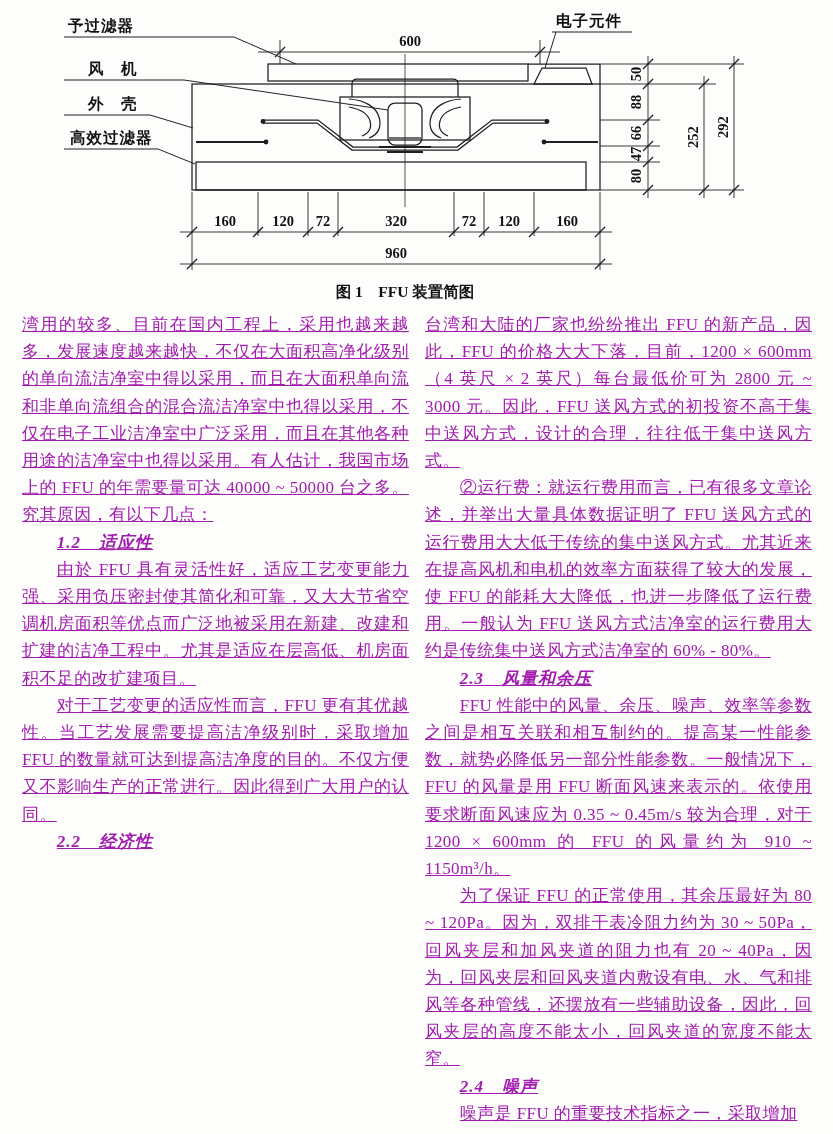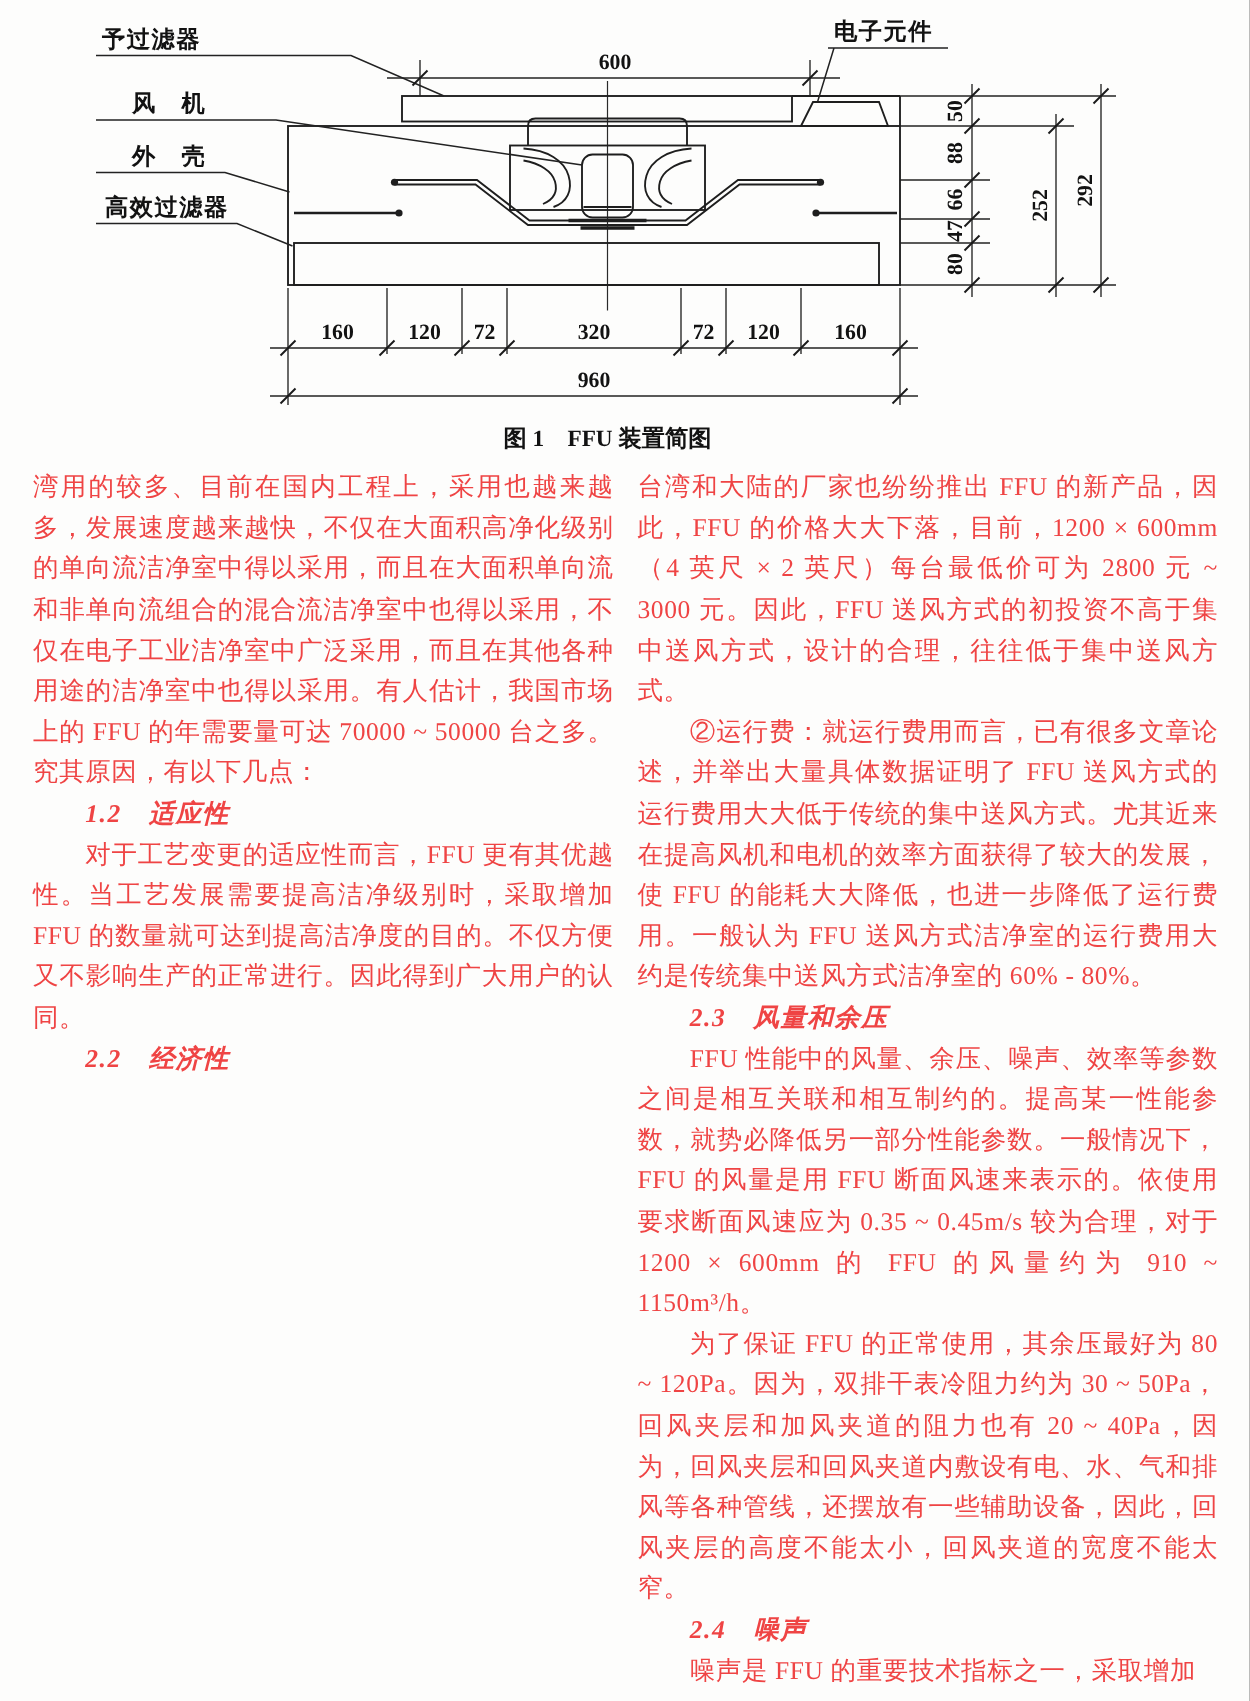--- a/index.html
+++ b/index.html
@@ -1,20 +1,21 @@
 <!DOCTYPE html>
 <html><head>
 <meta charset="utf-8">
 <style>
   * { margin:0; padding:0; box-sizing:border-box; }
   html,body { background:#888; }
   .page {
     position:relative; width:833px; height:1134px; margin:0 auto;
-    background:#fdfdfc; overflow:hidden; color:#ef4444;
+    background:#fdfdfc; overflow:hidden; color:#a21caf;
     font-family:"Liberation Serif","DejaVu Serif",serif;
+    text-decoration:underline;
   }
   .figure-wrap { position:relative; width:833px; height:307px; }
   svg text { fill:#121212; }
   .dwg { stroke:#1e1e1e; stroke-width:1.25; fill:none; }
   .thin { stroke:#2a2a2a; stroke-width:0.8; fill:none; }
   .leader { stroke:#222; stroke-width:1; fill:none; }
   .dimline { stroke:#222; stroke-width:0.9; fill:none; }
   .dimnum { font-family:"Liberation Serif","DejaVu Serif",serif; font-weight:700; font-size:14.5px; }
   .biglbl { font-family:"Liberation Serif","DejaVu Serif",serif; font-weight:700; font-size:15.5px; letter-spacing:1px; }
   .capt { font-family:"Liberation Serif","DejaVu Serif",serif; font-weight:700; font-size:15.5px; }
@@ -179,22 +180,23 @@
           <use href="#tk" transform="translate(600,264)"></use>
         <text class="dimnum" x="396" y="258" text-anchor="middle">960</text>
       </g>
 
       <text class="capt" x="405" y="297" text-anchor="middle">图 1　FFU 装置简图</text>
     </svg>
   </div>
 
   <div class="body-text">
     <div class="col">
-      <p>湾用的较多、目前在国内工程上，采用也越来越多，发展速度越来越快，不仅在大面积高净化级别的单向流洁净室中得以采用，而且在大面积单向流和非单向流组合的混合流洁净室中也得以采用，不仅在电子工业洁净室中广泛采用，而且在其他各种用途的洁净室中也得以采用。有人估计，我国市场上的 FFU 的年需要量可达 70000 ~ 50000 台之多。究其原因，有以下几点：</p>
+      <p>湾用的较多、目前在国内工程上，采用也越来越多，发展速度越来越快，不仅在大面积高净化级别的单向流洁净室中得以采用，而且在大面积单向流和非单向流组合的混合流洁净室中也得以采用，不仅在电子工业洁净室中广泛采用，而且在其他各种用途的洁净室中也得以采用。有人估计，我国市场上的 FFU 的年需要量可达 40000 ~ 50000 台之多。究其原因，有以下几点：</p>
       <p class="heading">1.2　适应性</p>
+      <p class="indent">由於 FFU 具有灵活性好，适应工艺变更能力强、采用负压密封使其简化和可靠，又大大节省空调机房面积等优点而广泛地被采用在新建、改建和扩建的洁净工程中。尤其是适应在层高低、机房面积不足的改扩建项目。</p>
       <p class="indent">对于工艺变更的适应性而言，FFU 更有其优越性。当工艺发展需要提高洁净级别时，采取增加 FFU 的数量就可达到提高洁净度的目的。不仅方便又不影响生产的正常进行。因此得到广大用户的认同。</p>
       <p class="heading">2.2　经济性</p>
     </div>
     <div class="col">
       <p>台湾和大陆的厂家也纷纷推出 FFU 的新产品，因此，FFU 的价格大大下落，目前，1200 × 600mm（4 英尺 × 2 英尺）每台最低价可为 2800 元 ~ 3000 元。因此，FFU 送风方式的初投资不高于集中送风方式，设计的合理，往往低于集中送风方式。</p>
       <p class="indent">②运行费：就运行费用而言，已有很多文章论述，并举出大量具体数据证明了 FFU 送风方式的运行费用大大低于传统的集中送风方式。尤其近来在提高风机和电机的效率方面获得了较大的发展，使 FFU 的能耗大大降低，也进一步降低了运行费用。一般认为 FFU 送风方式洁净室的运行费用大约是传统集中送风方式洁净室的 60% - 80%。</p>
       <p class="heading">2.3　风量和余压</p>
       <p class="indent">FFU 性能中的风量、余压、噪声、效率等参数之间是相互关联和相互制约的。提高某一性能参数，就势必降低另一部分性能参数。一般情况下，FFU 的风量是用 FFU 断面风速来表示的。依使用要求断面风速应为 0.35 ~ 0.45m/s 较为合理，对于 1200 × 600mm 的 FFU 的风量约为 910 ~ 1150m³/h。</p>
       <p class="indent">为了保证 FFU 的正常使用，其余压最好为 80 ~ 120Pa。因为，双排干表冷阻力约为 30 ~ 50Pa，回风夹层和加风夹道的阻力也有 20 ~ 40Pa，因为，回风夹层和回风夹道内敷设有电、水、气和排风等各种管线，还摆放有一些辅助设备，因此，回风夹层的高度不能太小，回风夹道的宽度不能太窄。</p>
       <p class="heading">2.4　噪声</p>

